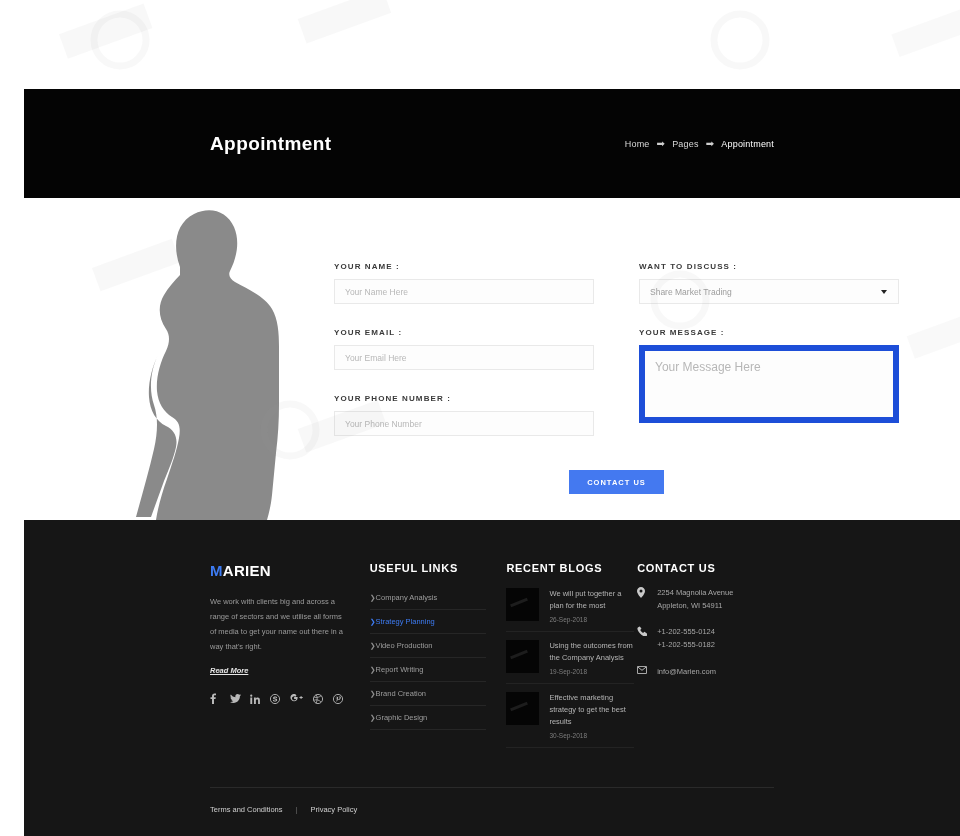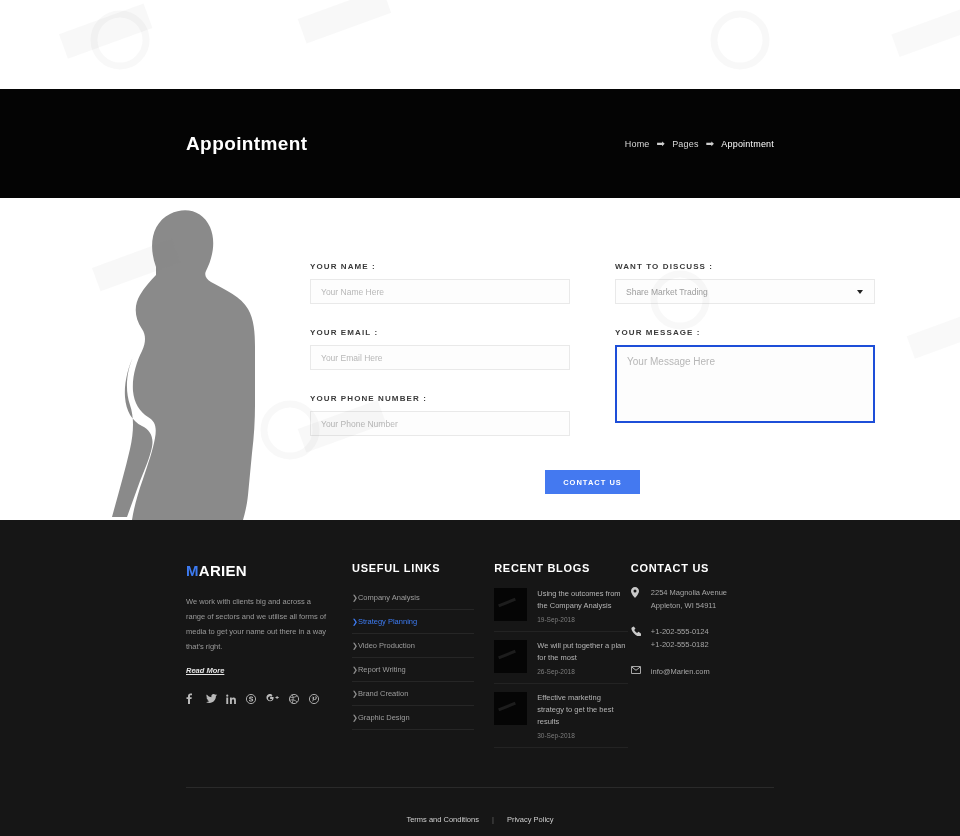--- a/index.html
+++ b/index.html
@@ -2,21 +2,21 @@
 <html><head>
 <meta charset="utf-8">
 <style>
   * { box-sizing: border-box; margin: 0; padding: 0; }
   html, body {
     width: 960px; height: 836px;
     background: #ffffff;
     font-family: "Liberation Sans", sans-serif;
     overflow: hidden;
   }
-  .page { position: relative; width: 960px; height: 836px; background:#fff; }
+  .page { position: relative; width: 960px; height: 836px; background:#fff;padding-left:24px; }
 
   
   .top-strip { height: 89px; background:#ffffff; }
 
   
   .banner {
     position: relative;
     height: 109px;
     background: #040404;
     display: flex;
@@ -102,24 +102,24 @@
     transform: translateY(-50%);
     width: 0; height: 0;
     border-left: 3.5px solid transparent;
     border-right: 3.5px solid transparent;
     border-top: 4px solid #222;
     pointer-events: none;
   }
   .field-textarea {
     width: 100%;
     height: 78px;
-    border: 2px solid #1d4ed8;
+    border: 6px solid #1d4ed8;
     background: #fdfdfd;
     font-family: "Liberation Sans", sans-serif;
-    font-size: 10px;
+    font-size: 12px;
     color: #9c9c9c;
     padding: 9px 10px;
     resize: none;
     outline: none;
   }
   .field-textarea::placeholder { color:#b7b7b7; }
   .submit-row {
     margin-top: 10px;
     padding-left: 235px;
   }
@@ -276,23 +276,23 @@
     left: 186px;
     right: 186px;
     top: 267px;
     height: 1px;
     background: #2a2a2a;
   }
   .footer-bottom {
     position: absolute;
     left: 186px;
     right: 186px;
-    top: 295px;
-    display: flex;
-    justify-content: center;
+    top: 285px;
+    display: flex;
+    justify-content: flex-start;
     align-items: center;
     gap: 13px;
   }
   .footer-bottom a {
     font-size: 7.5px;
     color: #cfcfcf;
     text-decoration: none;
   }
   .footer-bottom .pipe { font-size: 7.5px; color: #6c6c6c; }
 
@@ -451,29 +451,29 @@
             </li>
         </ul>
       </div>
 
       <div class="fcol-blogs">
         <div class="fcol-title">RECENT BLOGS</div>
         <ul class="blog-list">
           <li class="blog-item">
             <span class="blog-thumb"></span>
             <span class="blog-meta">
-              <span class="blog-title" style="display:block">Using the outcomes from the Company Analysis</span>
-              <span class="blog-date" style="display:block">19-Sep-2018</span>
+              <span class="blog-title" style="display:block">We will put together a plan for the most</span>
+              <span class="blog-date" style="display:block">26-Sep-2018</span>
             </span>
           </li>
           <li class="blog-item">
             <span class="blog-thumb"></span>
             <span class="blog-meta">
-              <span class="blog-title" style="display:block">We will put together a plan for the most</span>
-              <span class="blog-date" style="display:block">26-Sep-2018</span>
+              <span class="blog-title" style="display:block">Using the outcomes from the Company Analysis</span>
+              <span class="blog-date" style="display:block">19-Sep-2018</span>
             </span>
           </li>
           <li class="blog-item">
             <span class="blog-thumb"></span>
             <span class="blog-meta">
               <span class="blog-title" style="display:block">Effective marketing strategy to get the best results</span>
               <span class="blog-date" style="display:block">30-Sep-2018</span>
             </span>
           </li>
         </ul>

